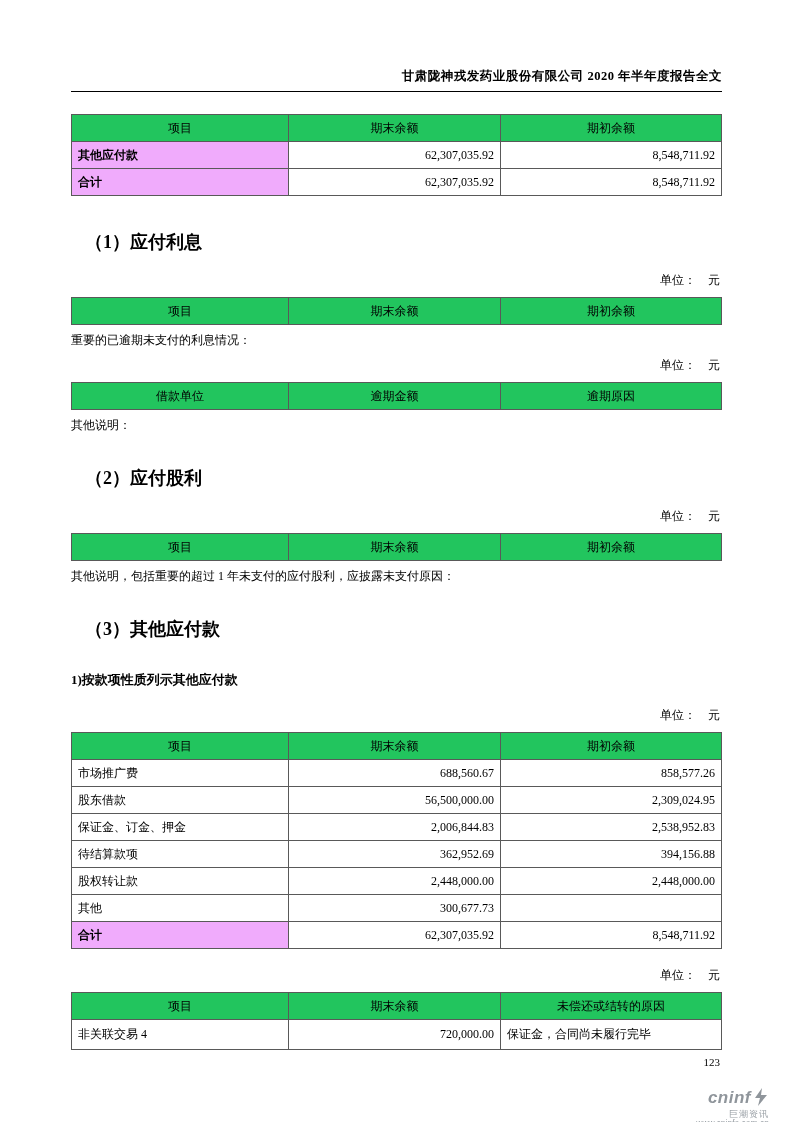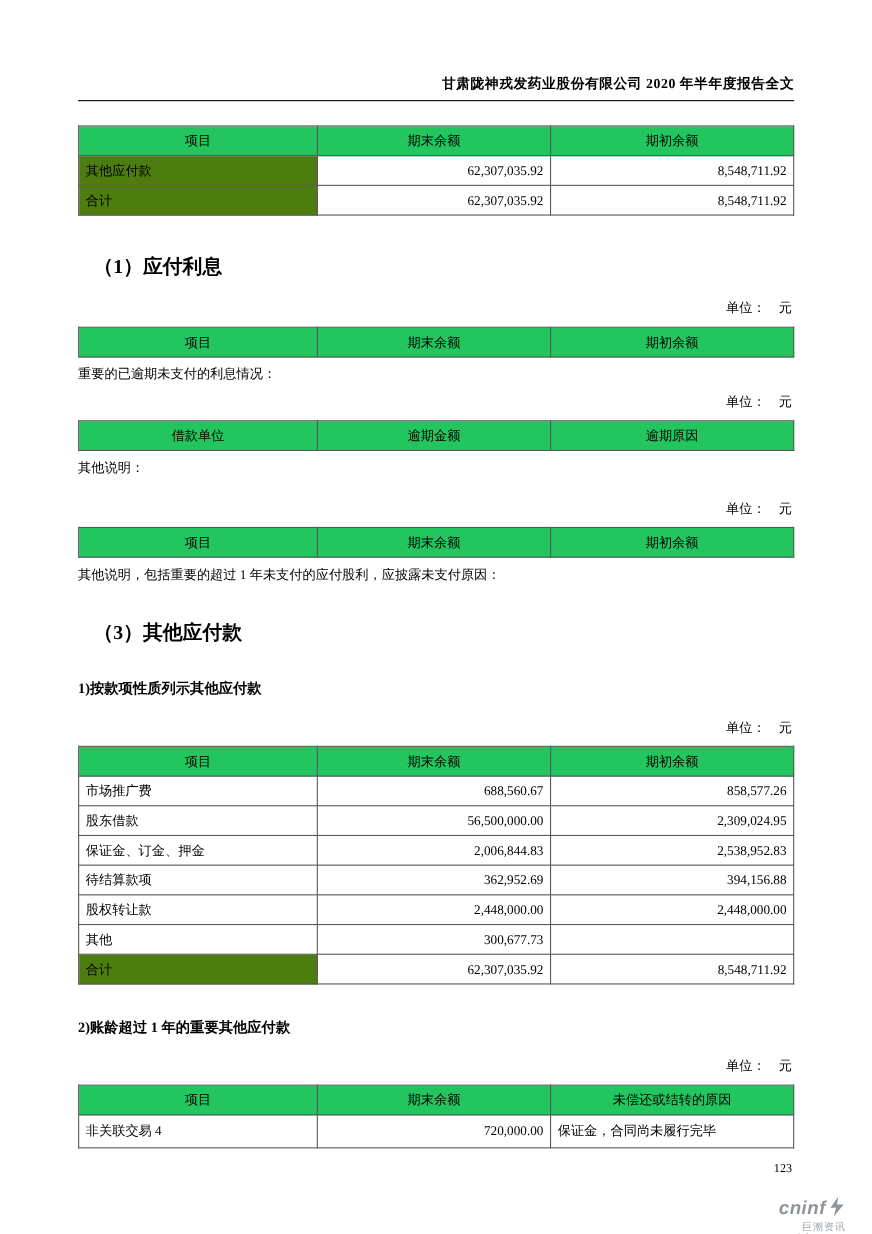--- a/index.html
+++ b/index.html
@@ -38,21 +38,21 @@
   }
   th, td {
     border:1px solid #595959;
     height:27px;
     padding:2px 6px;
     vertical-align:middle;
     font-weight:normal;
   }
   th { background:#22c55e; text-align:center; }
   td.label { text-align:left; }
-  td.label.shaded { background:#4d7c0f; }
+  td.label.shaded { background:#f0abfc;font-weight:bold; }
   td.num { text-align:right; }
   td.reason { text-align:left; }
 
   .unit-row {
     text-align:right;
     font-size:12px;
     padding:6px 2px 8px 0;
   }
   .section-title {
     font-size:18px;
@@ -174,20 +174,21 @@
       <tbody>
           <tr>
         <th>借款单位</th>
         <th>逾期金额</th>
         <th>逾期原因</th>
       </tr>
     </tbody>
       </table>
     <div class="note-text">其他说明：</div>
 
+    <div class="section-title mt-30">（2）应付股利</div>
     <div class="unit-row mt-12">单位：　元</div>
     <table>
       <colgroup>
           <col style="width:33.4%">
           <col style="width:32.6%">
           <col style="width:34%">
         </colgroup>
       <tbody>
           <tr>
         <th>项目</th>
@@ -245,21 +246,20 @@
         <td class="num"></td>
       </tr>
       <tr>
         <td class="label shaded">合计</td>
         <td class="num">62,307,035.92</td>
         <td class="num">8,548,711.92</td>
       </tr>
     </tbody>
       </table>
 
-    <div class="sub-title mt-30">2)账龄超过 1 年的重要其他应付款</div>
     <div class="unit-row mt-12">单位：　元</div>
 
     <table>
       <colgroup>
           <col style="width:33.4%">
           <col style="width:32.6%">
           <col style="width:34%">
         </colgroup>
       <tbody>
           <tr>

